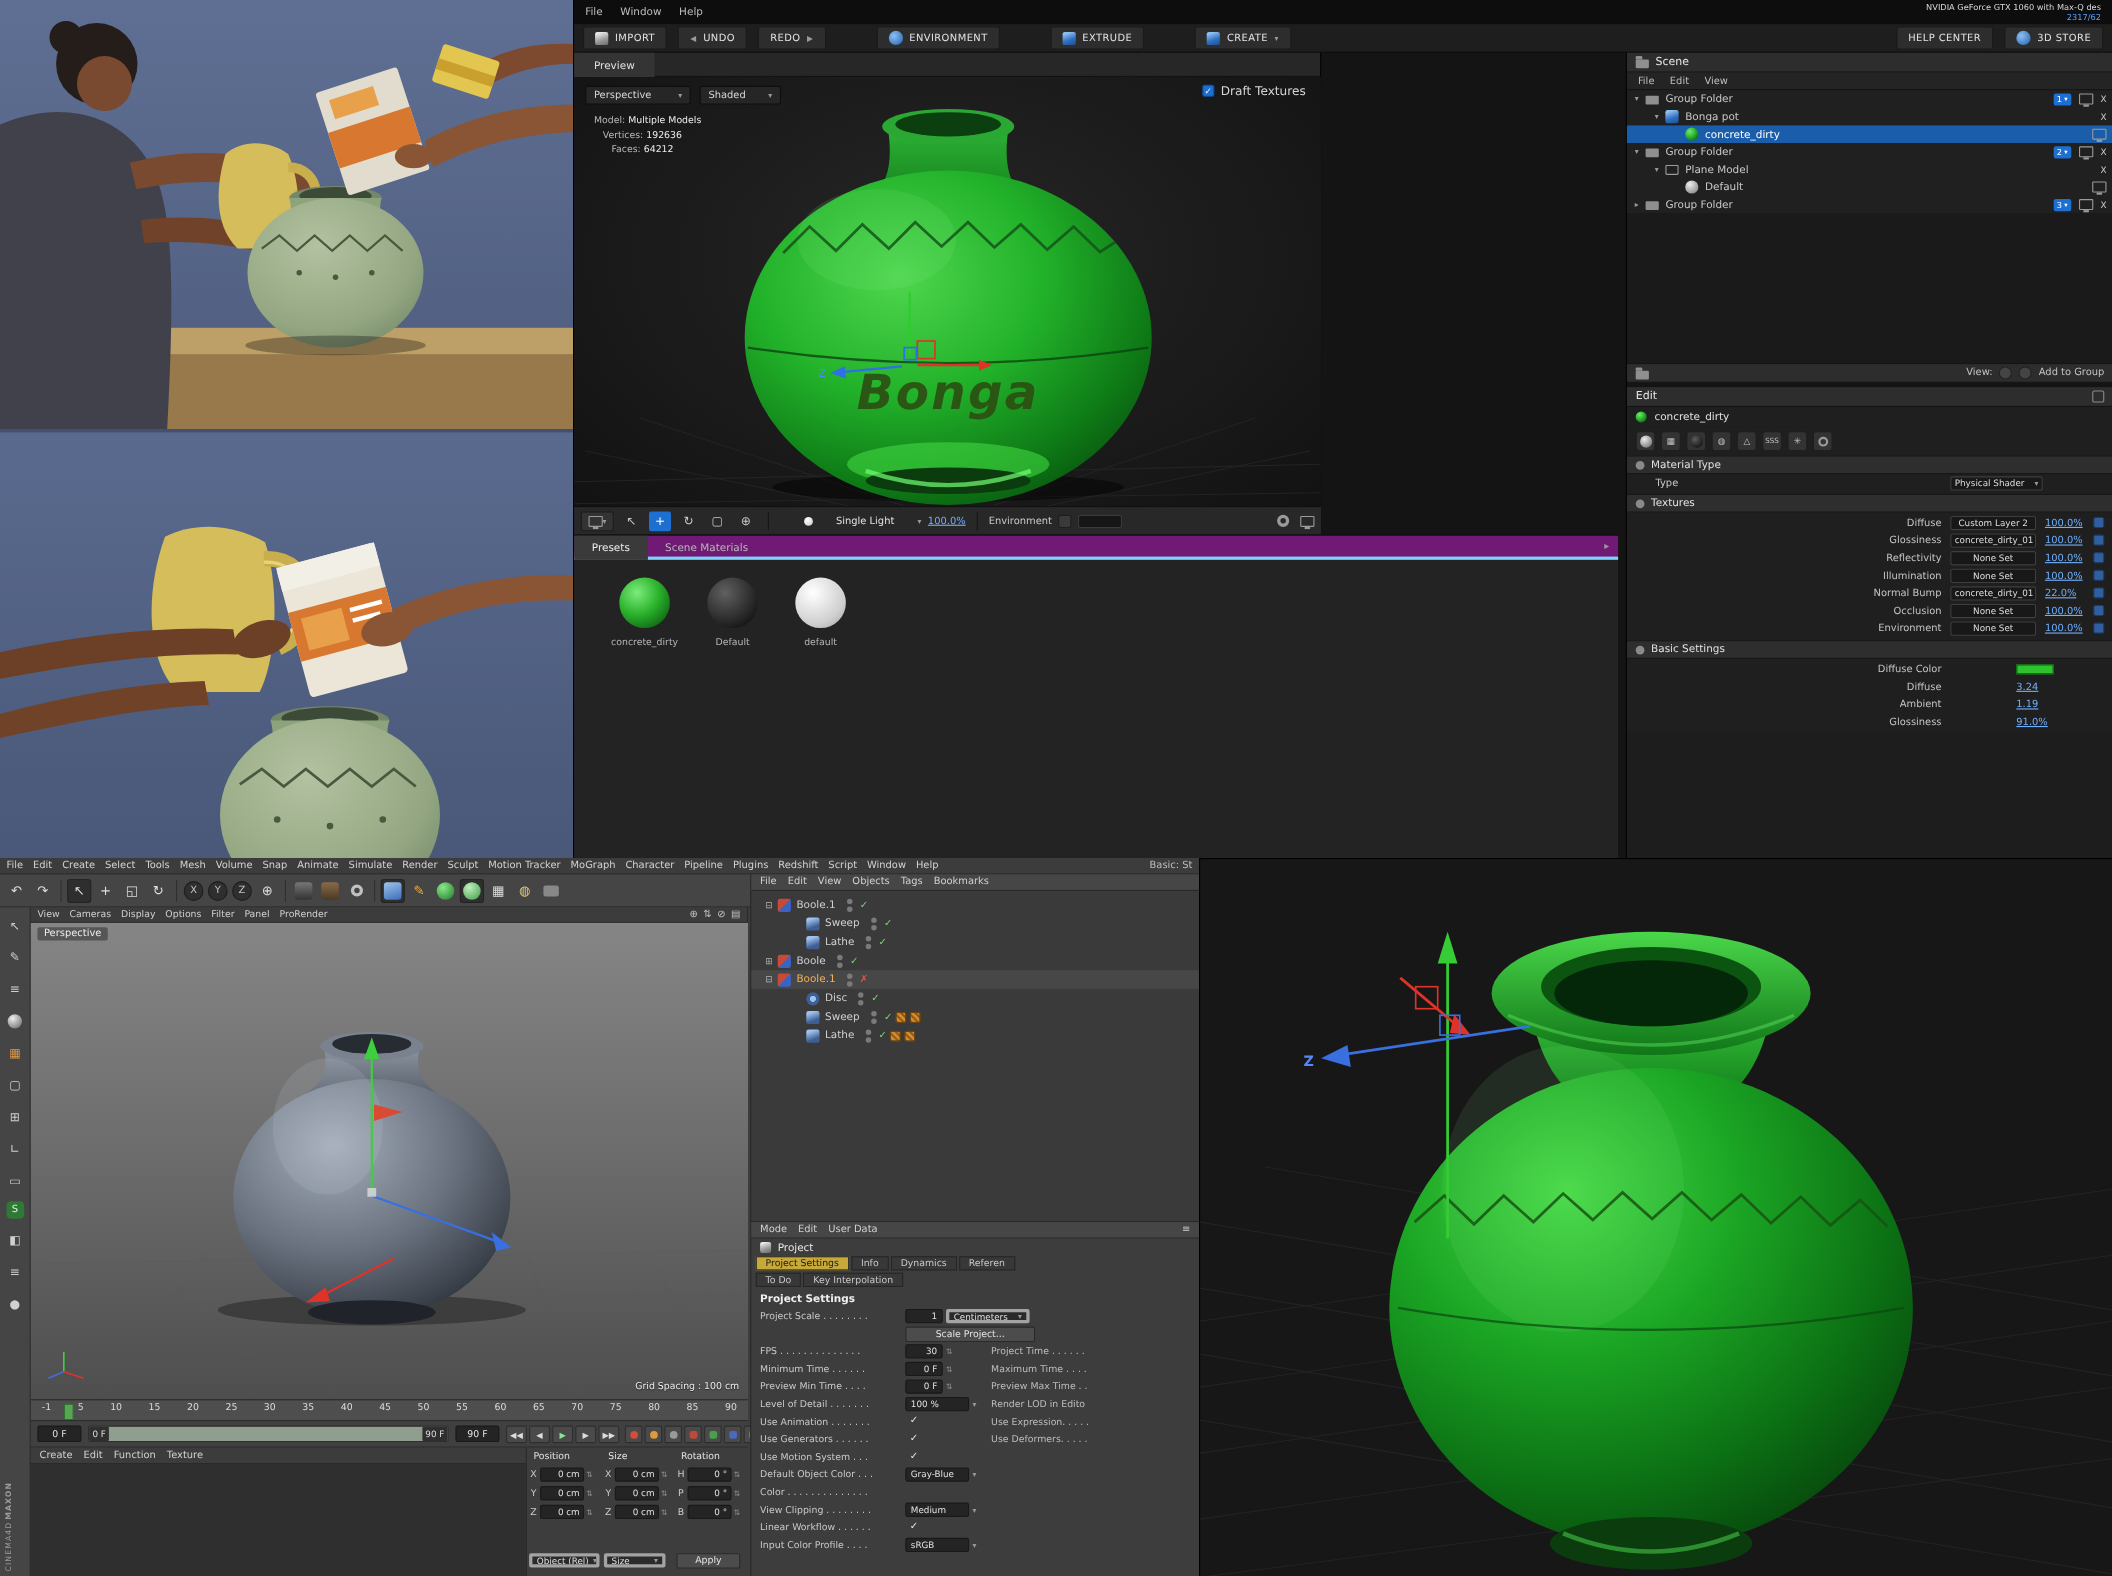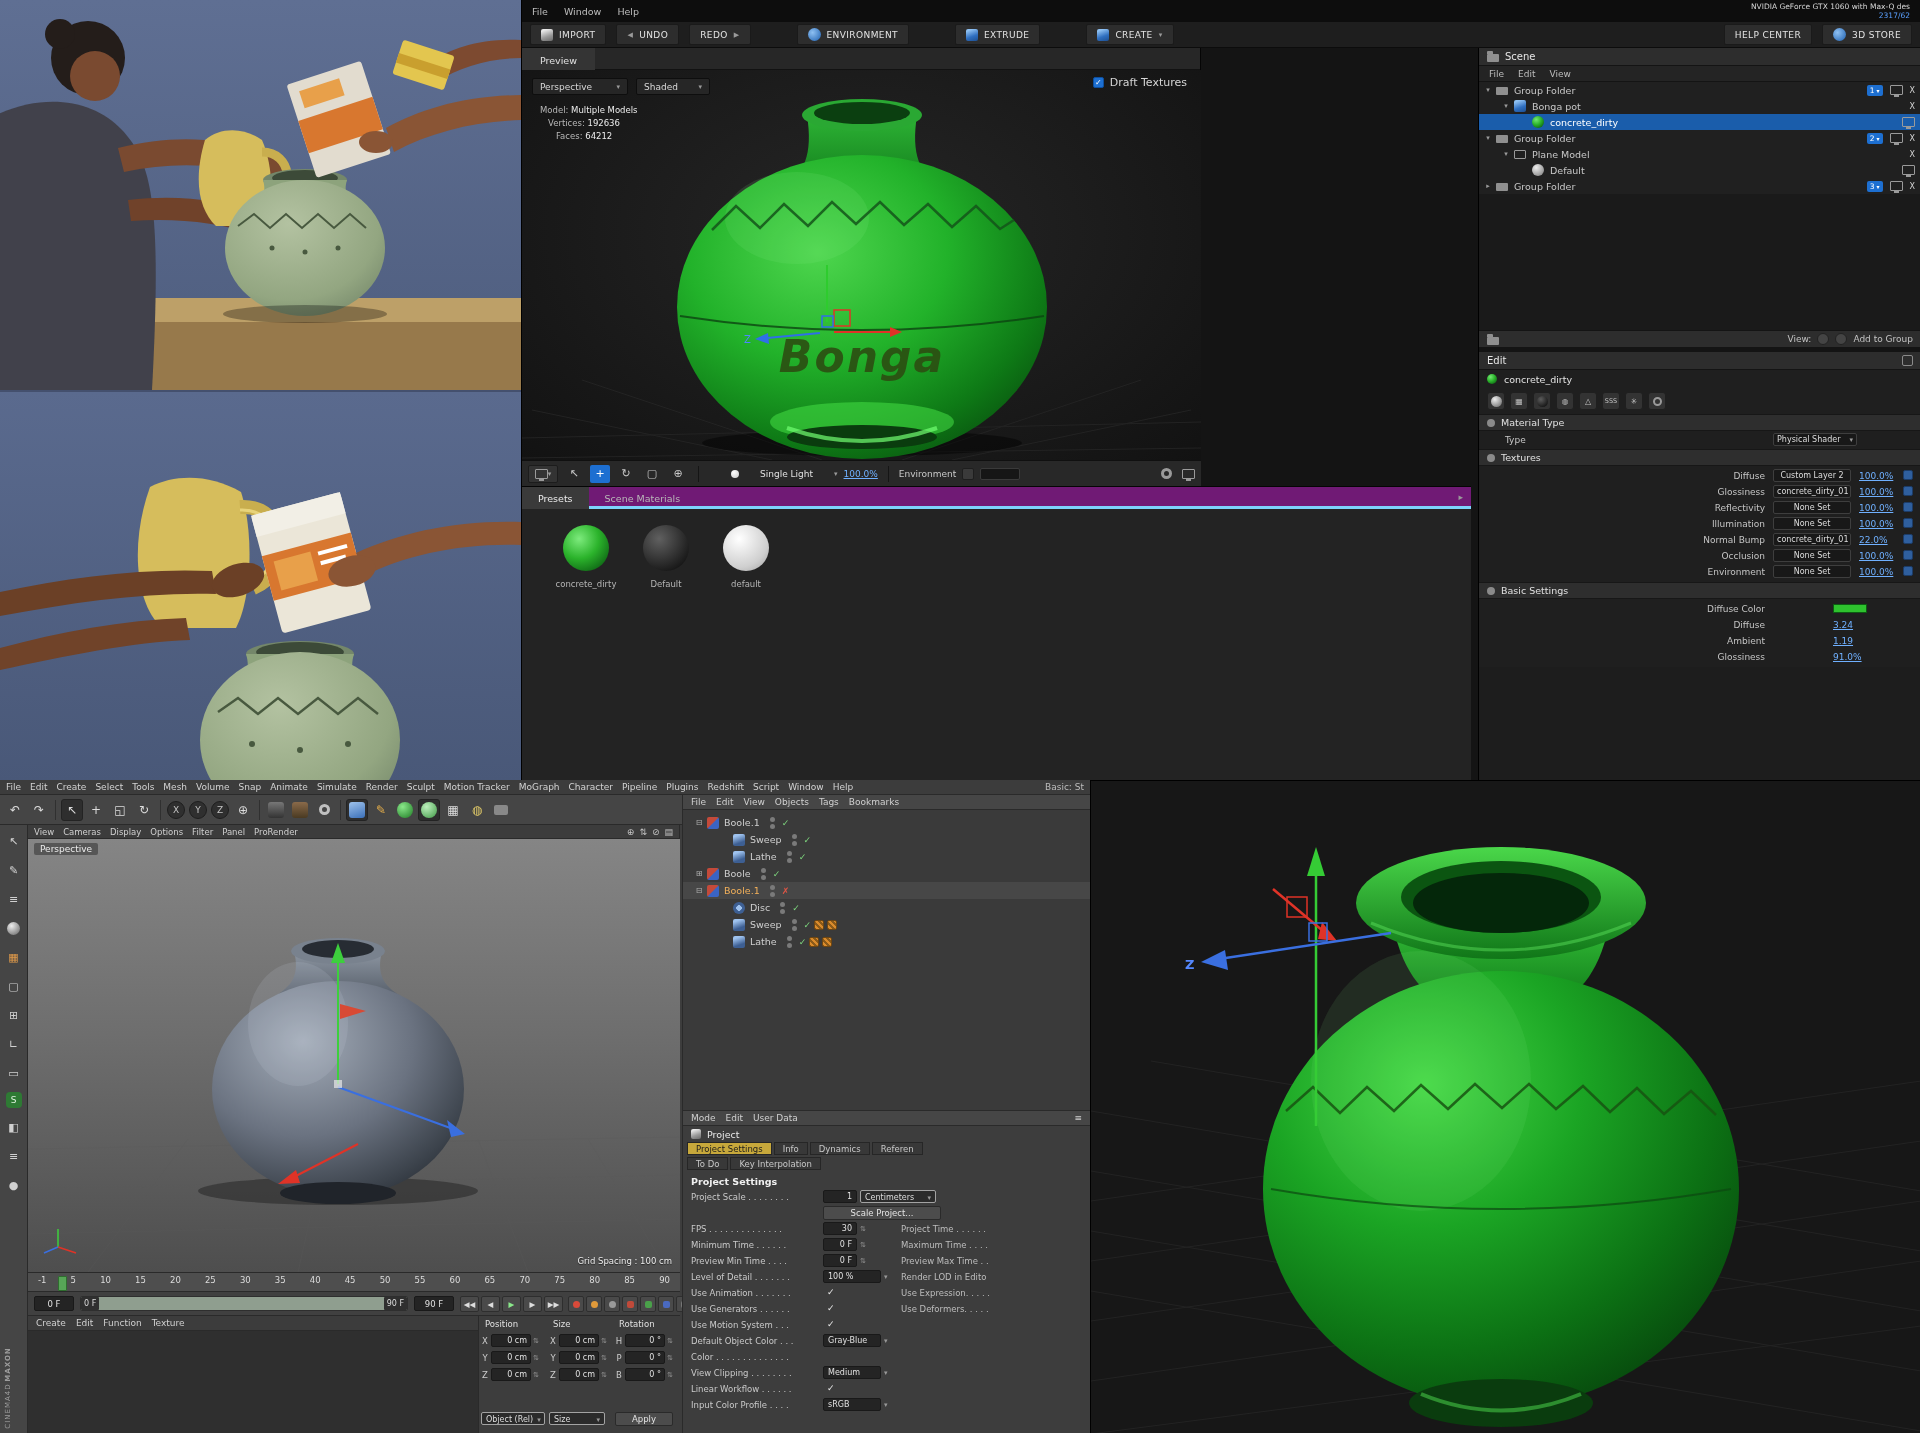--- a/index.html
+++ b/index.html
@@ -134,21 +134,21 @@
   .rdot{width:7px;height:7px;border-radius:50%}
   .c4d-matmgr-bar{position:absolute;left:28px;top:536px;width:450px;height:15px;background:#3c3c3c;border-bottom:1px solid #2a2a2a;display:flex;align-items:center;gap:10px;padding:0 8px;font-size:9px;color:#d0d0d0}
   .c4d-matmgr{position:absolute;left:28px;top:551px;width:450px;height:102px;background:#2f2f2f}
   .c4d-coords{position:absolute;left:478px;top:536px;width:202px;height:117px;background:#3d3d3d;border-left:1px solid #2a2a2a;font-size:8.5px}
   .chead{position:absolute;top:3px;font-size:8.5px;color:#e0e0e0}
   .ccol{position:absolute;top:18px;display:flex;flex-direction:column;gap:4px}
   .cfield{display:flex;align-items:center;gap:2px;color:#ccc}
   .cfield .k{width:8px;text-align:center;font-size:8.5px}
   .cfield .in{width:40px;height:13px;background:#242424;border:1px solid #191919;border-radius:2px;text-align:right;padding:0 3px;line-height:12px;font-size:8px;color:#e0e0e0}
   .cfield .st{font-size:7px;color:#8f8f8f}
-  .c4ddrop{display:inline-flex;align-items:flex-end;justify-content:space-between;height:13px;background:#2b2b2b;border:1px solid #a3a3a3;border-radius:2px;padding:0 4px;font-size:8px;color:#ddd;gap:4px;white-space:nowrap;overflow:hidden}
+  .c4ddrop{display:inline-flex;align-items:flex-start;justify-content:space-between;height:13px;background:#2b2b2b;border:3px solid #a3a3a3;border-radius:2px;padding:0 4px;font-size:8px;color:#ddd;gap:4px;white-space:nowrap;overflow:hidden}
   .c4dbtn{height:14px;background:#4c4c4c;border:1px solid #2a2a2a;border-radius:2px;font-size:8.5px;color:#e3e3e3;padding:0 8px;display:inline-flex;align-items:center;white-space:nowrap}
   .logo-vert{position:absolute;left:4px;bottom:4px;writing-mode:vertical-rl;transform:rotate(180deg);font-size:7px;letter-spacing:1px;color:#9d9d9d;display:flex;gap:2px}
 
   .c4d-objmgr{position:absolute;left:682px;top:15px;width:408px;height:315px;background:#3a3a3a;border-left:1px solid #2a2a2a}
   .om-bar{height:15px;background:#464646;border-bottom:1px solid #2a2a2a;display:flex;align-items:center;gap:10px;padding:0 8px;font-size:9px;color:#d0d0d0}
   .orow{display:flex;align-items:center;height:17px;font-size:9.5px;color:#cfcfcf;padding-left:10px}
   .orow[data-depth="1"]{padding-left:36px}
   .orow[data-sel="1"]{color:#f2b05a;background:#474747}
   .orow .pre{width:12px;font-size:8px;color:#b0b0b0;text-align:center}
   .orow .oi{width:12px;height:12px;margin:0 5px 0 2px;border-radius:2px}

